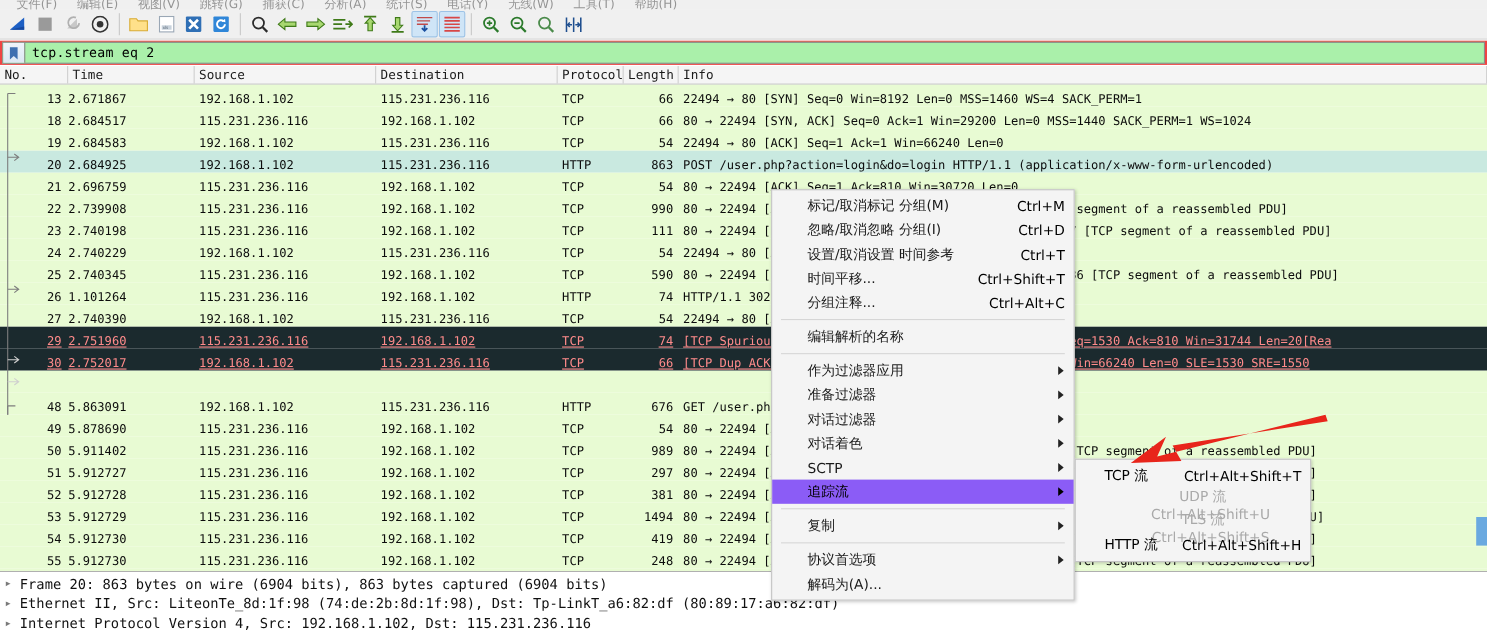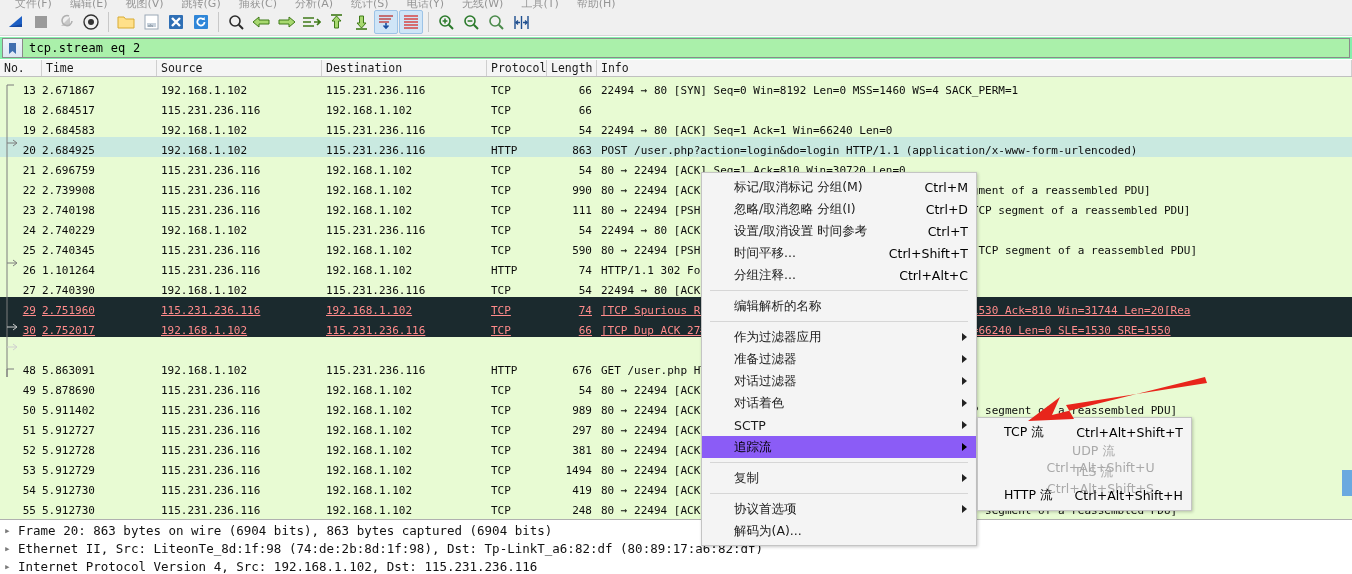--- a/index.html
+++ b/index.html
@@ -47,21 +47,21 @@
     margin-right: 1px;
     border-radius: 2px;
     position: relative;
   }
   .tb.sel { background: #cfe5f7; border: 1px solid #9dc3e6; }
   .tb-sep { width: 2px; height: 20px; border-left: 1px solid #c8c8c8; margin: 0 4px; }
 
   
   #filterbar {
     position: absolute; top: 37px; left: 0; width: 1352px; height: 22px;
-    background: #86efac;
+    background: #ef4444;
     display: flex; align-items: center;
     padding: 0 2px;
   }
   #filter-input-wrap {
     flex: 1; height: 20px;
     background: #aaf0aa;
     border: 1px solid #8a8a8a;
     display: flex; align-items: center;
   }
   #bookmark-btn {
@@ -94,21 +94,21 @@
     font-family: "DejaVu Sans Mono", monospace;
     font-size: 11.5px;
     color: #1a1a1a;
   }
   #list-header .hcell {
     border-right: 1px solid #cfcfcf;
     padding-left: 4px;
     line-height: 16px;
     overflow: hidden; white-space: nowrap;
   }
-  .c-no   { width: 42px; }
+  .c-no   { width: 62px; }
   .c-time { width: 115px; }
   .c-src  { width: 165px; }
   .c-dst  { width: 165px; }
   .c-proto{ width: 60px; }
   .c-len  { width: 50px; }
   .c-info { flex: 1; }
 
   #rows { position: relative; }
   .prow {
     display: flex; height: 20px; align-items: flex-end;
@@ -389,20 +389,21 @@
           <div class="cell c-len">66</div>
           <div class="cell c-info">22494 → 80 [SYN] Seq=0 Win=8192 Len=0 MSS=1460 WS=4 SACK_PERM=1</div>
         </div>
         <div class="prow">
           <div class="cell c-no">18</div>
           <div class="cell c-time">2.684517</div>
           <div class="cell c-src">115.231.236.116</div>
           <div class="cell c-dst">192.168.1.102</div>
           <div class="cell c-proto">TCP</div>
           <div class="cell c-len">66</div>
+          <div class="cell c-info">80 → 22494 [SYN, ACK] Seq=0 Ack=1 Win=29200 Len=0 MSS=1440 SACK_PERM=1 WS=1024</div>
         </div>
         <div class="prow">
           <div class="cell c-no">19</div>
           <div class="cell c-time">2.684583</div>
           <div class="cell c-src">192.168.1.102</div>
           <div class="cell c-dst">115.231.236.116</div>
           <div class="cell c-proto">TCP</div>
           <div class="cell c-len">54</div>
           <div class="cell c-info">22494 → 80 [ACK] Seq=1 Ack=1 Win=66240 Len=0</div>
         </div>

